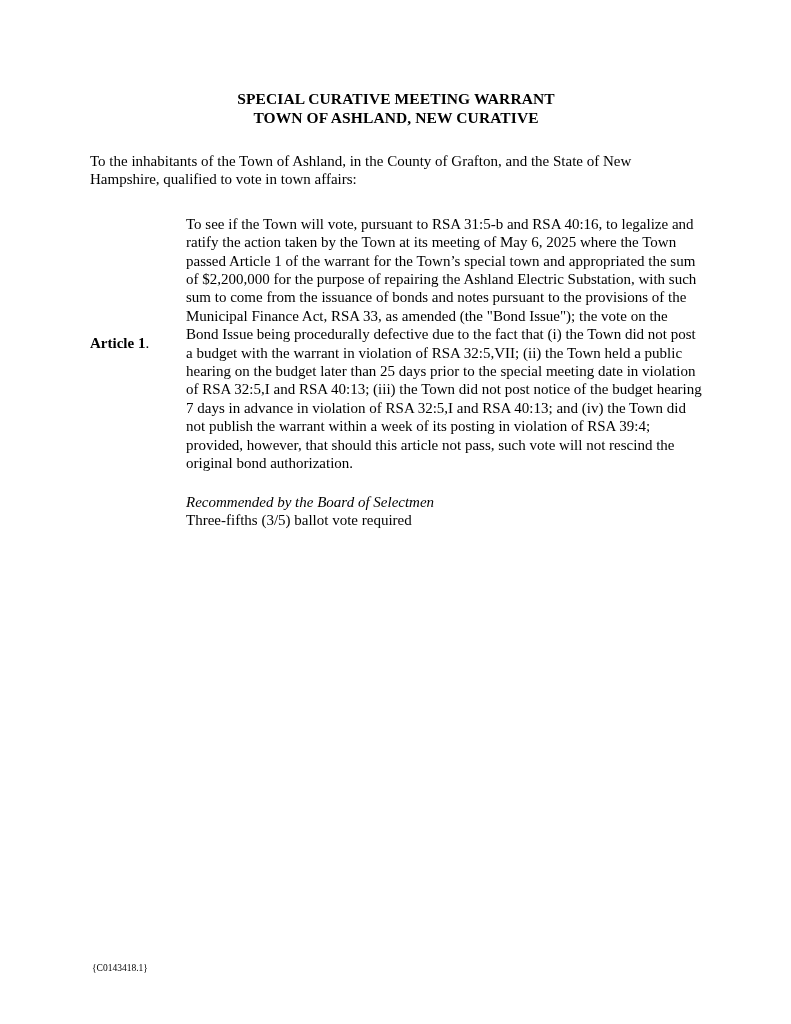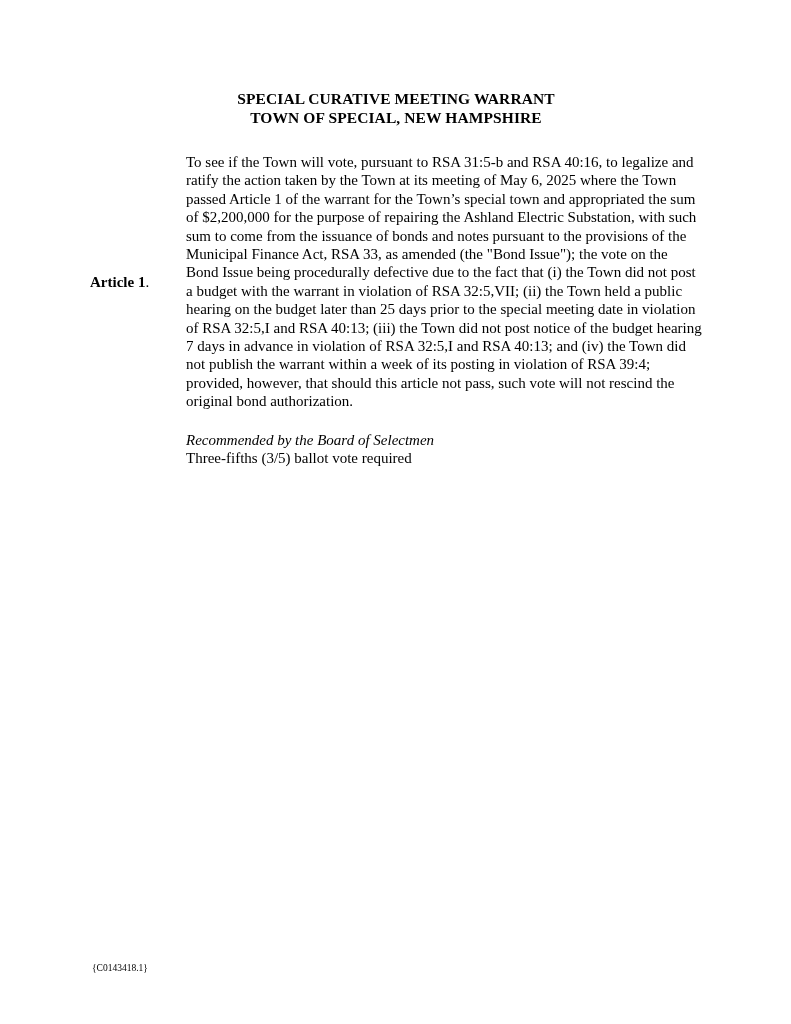--- a/index.html
+++ b/index.html
@@ -103,23 +103,24 @@
 </style>
 </head>
 <body>
 
 <div class="page">
 
   <div class="content">
 
     <div class="title-block">
       <div class="title-line">SPECIAL CURATIVE MEETING WARRANT</div>
-      <div class="title-line">TOWN OF SPECIAL, NEW HAMPSHIRE</div>
+      <div class="title-line">TOWN OF ASHLAND, NEW CURATIVE</div>
     </div>
 
+    <p class="para para-intro-1">To the inhabitants of the Town of Ashland, in the County of Grafton, and the State of New Hampshire, qualified to vote in town affairs:</p>
 
 
     <div class="article-block">
       <div class="article-row">
         <div class="article-label"><span class="lbl-bold">Article 1</span><span>.</span></div>
         <div class="article-body"><span>To see if the Town will vote, pursuant to RSA 31:5-b and RSA 40:16, to legalize and ratify the action taken by the Town at its meeting of May 6, 2025 where the Town passed Article 1 of the warrant for the Town’s special town and appropriated the sum of $2,200,000 for the purpose of repairing the Ashland Electric Substation, with such sum to come from the issuance of bonds and notes pursuant to the provisions of the Municipal Finance Act, RSA 33, as amended (the "Bond Issue"); the vote on the Bond Issue being procedurally defective due to the fact that (i) the Town did not post a budget with the warrant in violation of RSA 32:5,VII; (ii) the Town held a public hearing on the budget later than 25 days prior to the special meeting date in violation of RSA 32:5,I and RSA 40:13; (iii) the Town did not post notice of the budget hearing 7 days in advance in violation of RSA 32:5,I and RSA 40:13; and (iv) the Town did not publish the warrant within a week of its posting in violation of RSA 39:4; </span><span class="u">provided</span><span>, </span><span class="u">however</span><span>, that should this article not pass, such vote will not rescind the original bond authorization.</span></div>
       </div>
 
       <div class="recommend-block">
         <div class="rec-italic">Recommended by the Board of Selectmen</div>

